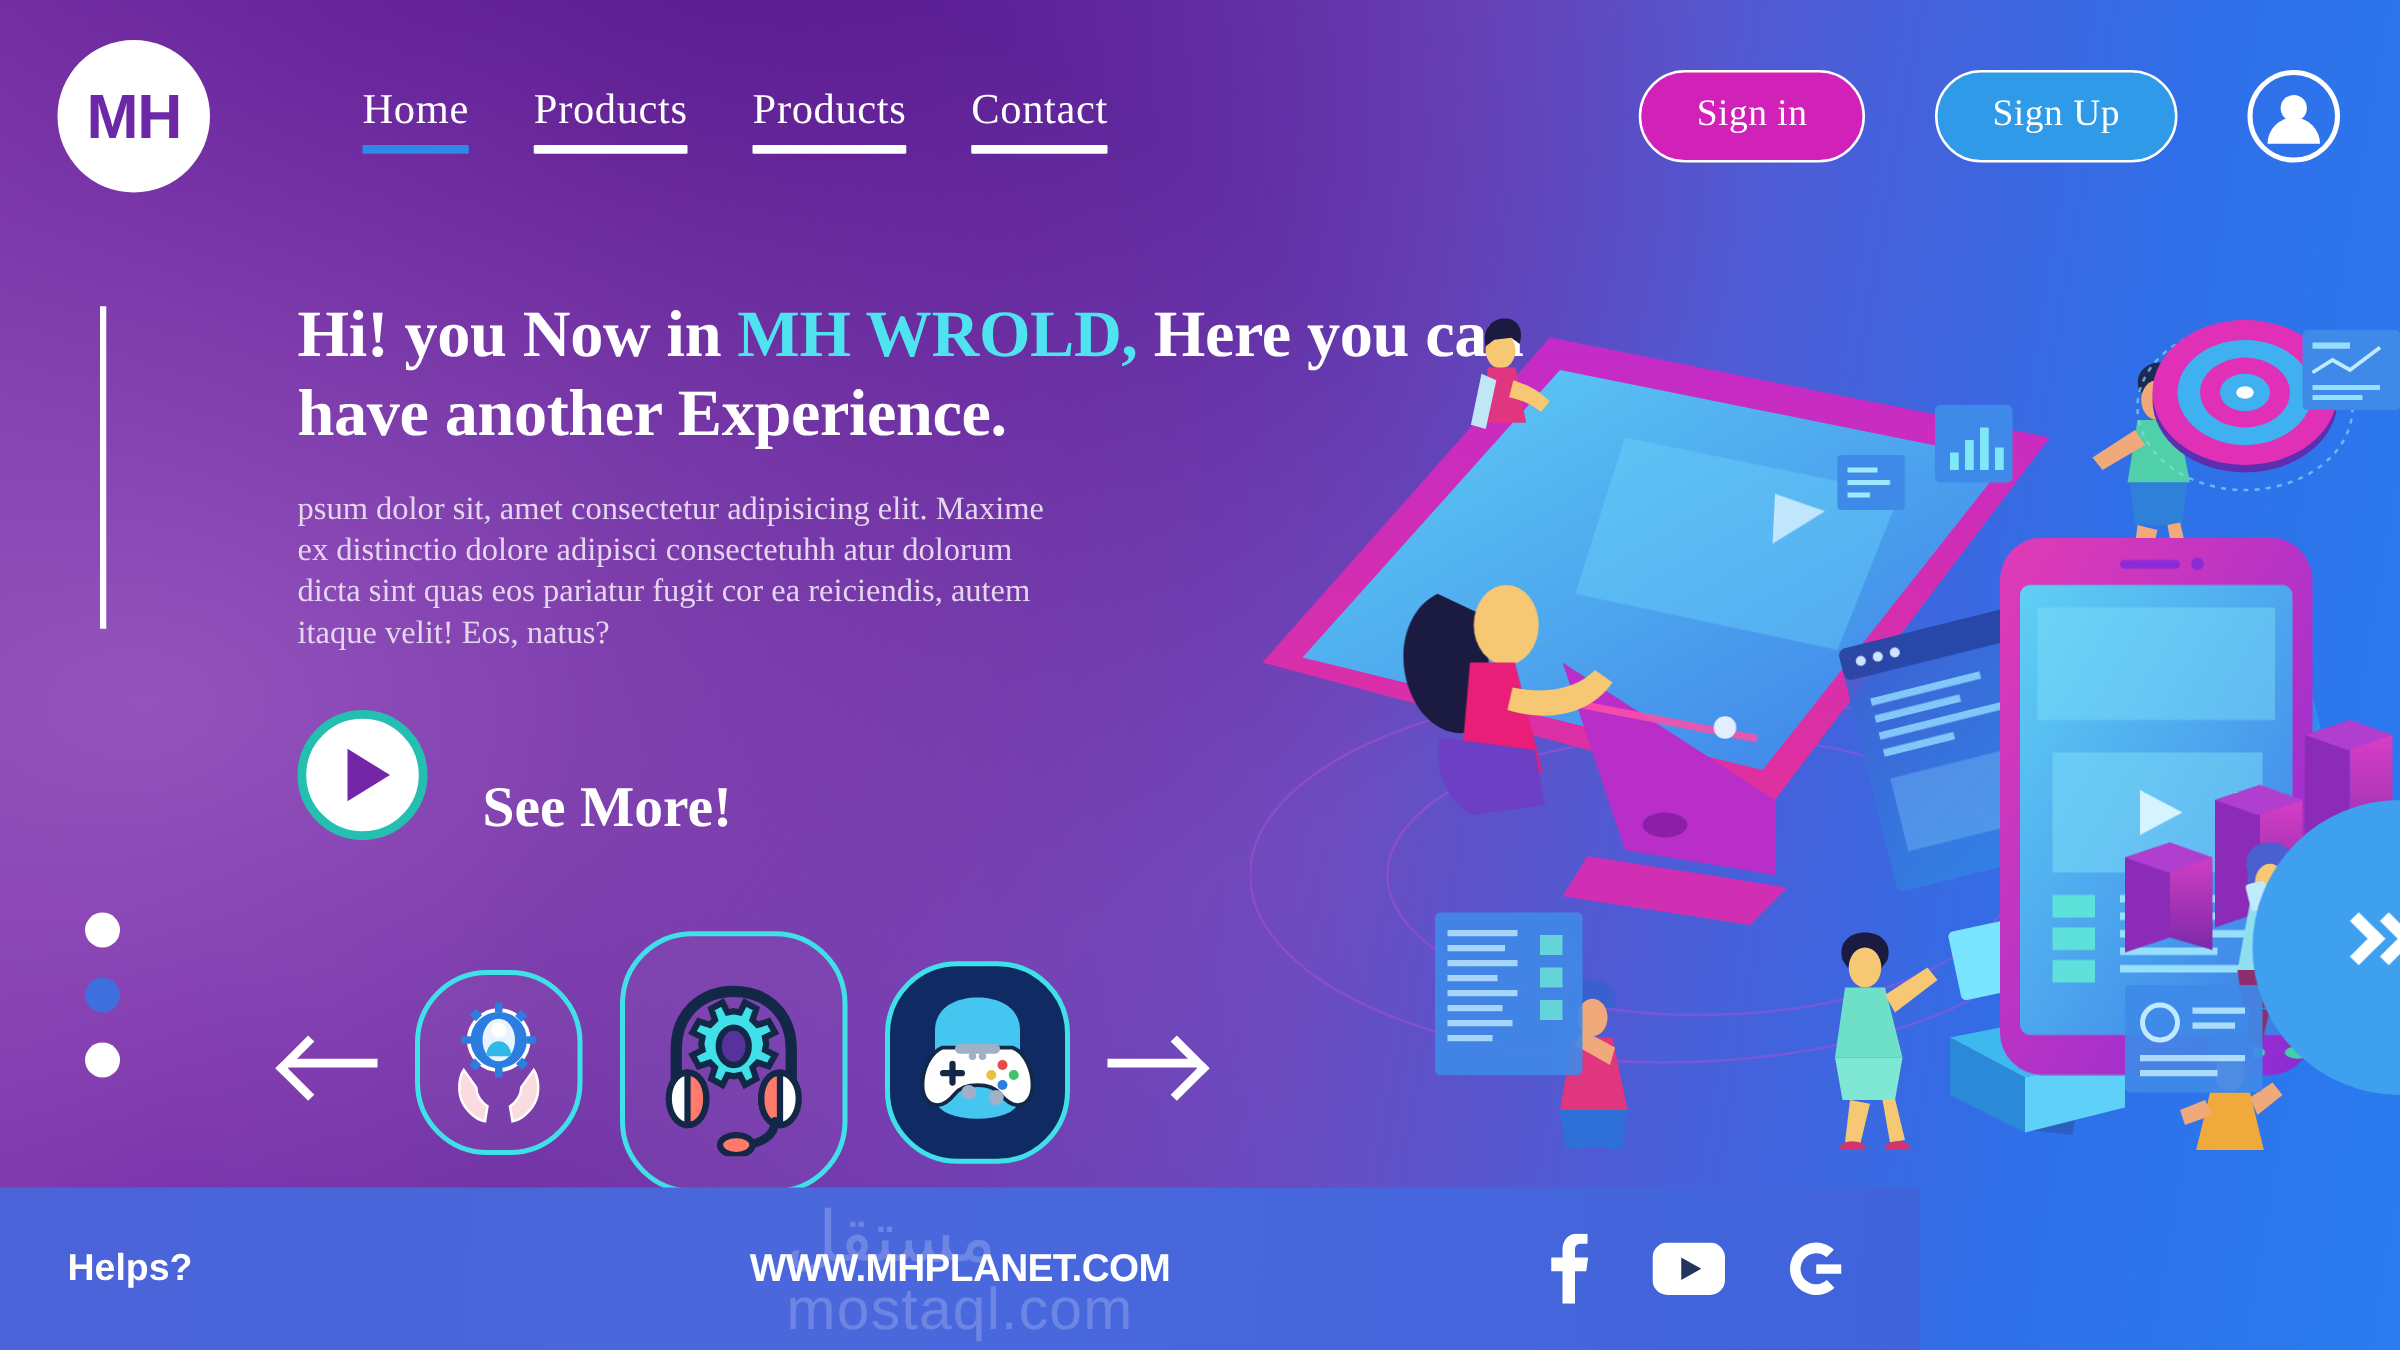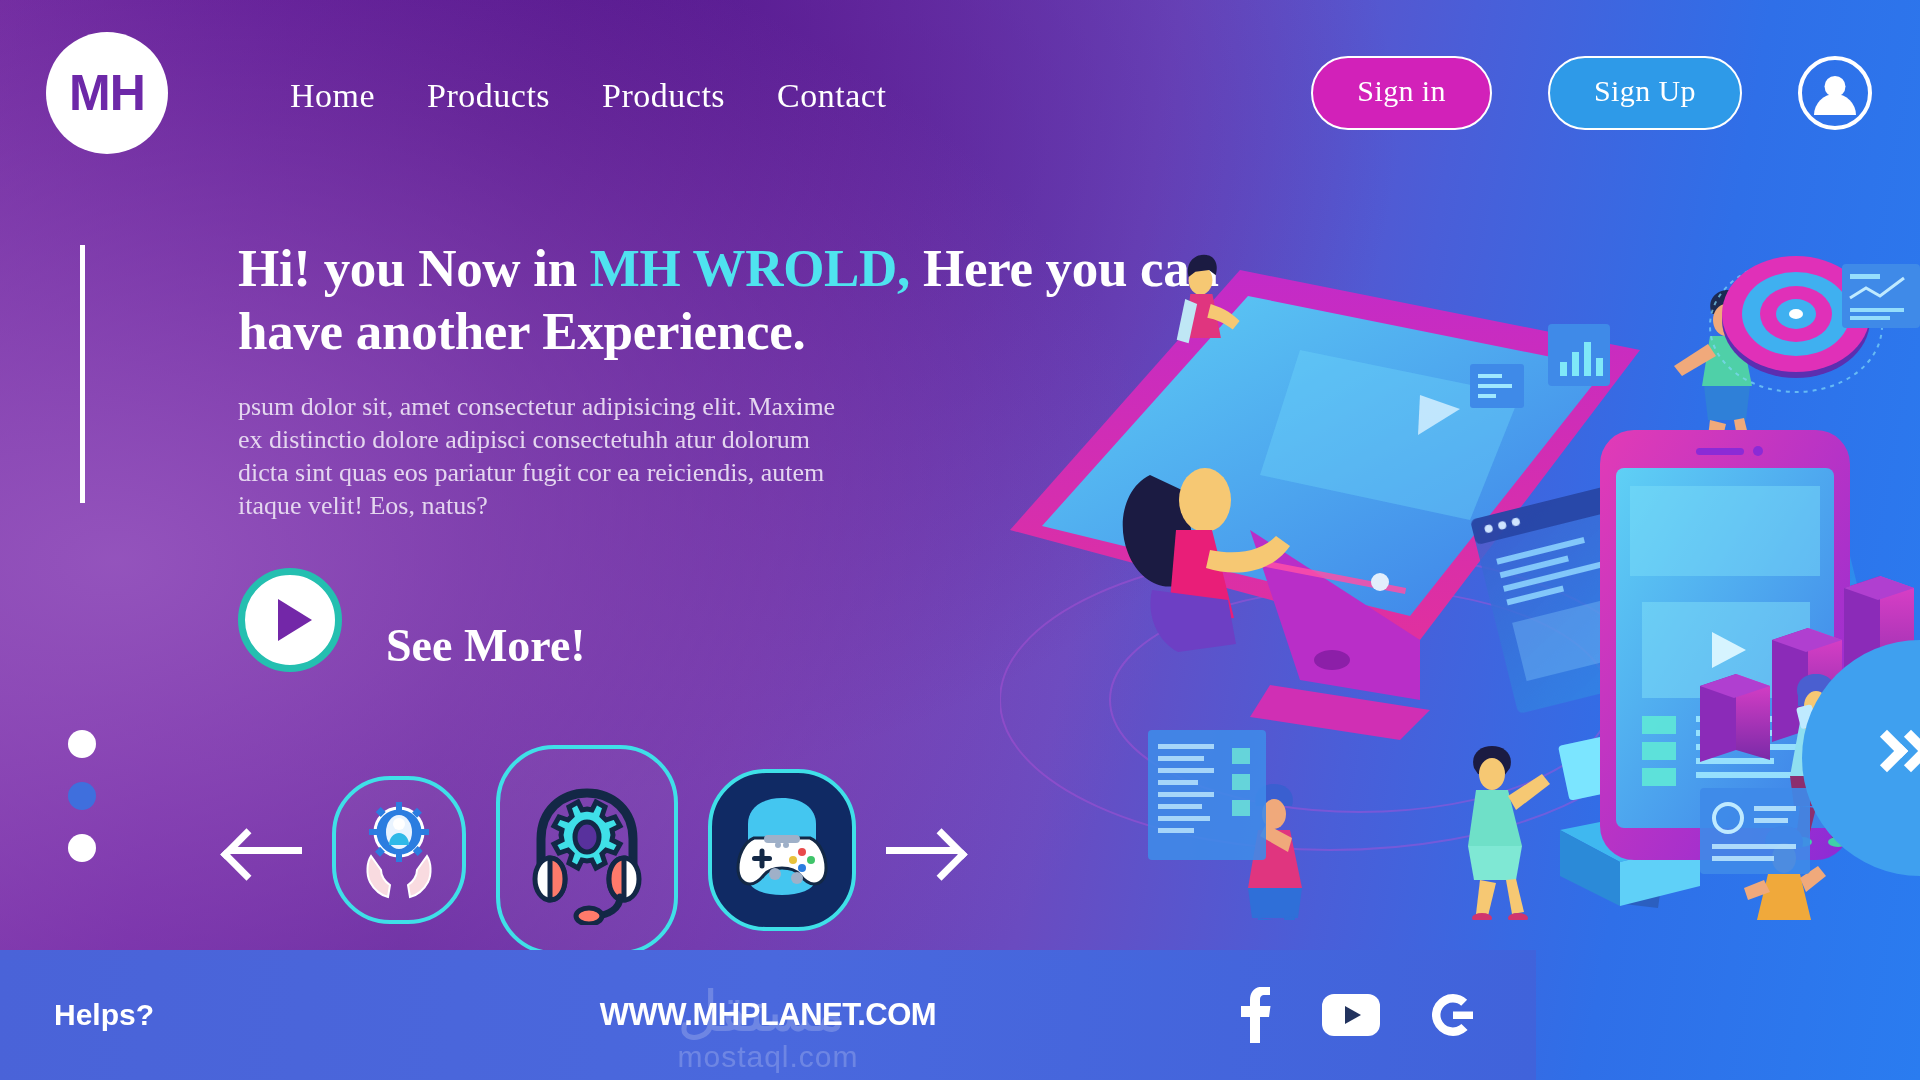--- a/index.html
+++ b/index.html
@@ -24,21 +24,21 @@
     width:122px;height:122px;border-radius:50%;background:#fff;
     display:flex;align-items:center;justify-content:center;
     color:#6d28a8;font-family:"Liberation Sans",sans-serif;font-weight:bold;
     font-size:50px;letter-spacing:-1px;
   }
   .brand-name{
     color:#fff;font-family:"Liberation Sans",sans-serif;font-weight:bold;
     font-size:52px;margin-left:-16px;letter-spacing:-.5px;
   }
   .nav{display:flex;align-items:flex-start;margin-left:122px;gap:52px;padding-top:6px;}
-  .nav-item{display:flex;flex-direction:row;align-items:center;cursor:pointer;}
+  .nav-item{display:flex;flex-direction:column;align-items:center;cursor:pointer;}
   .nav-label{
     color:#fff;font-size:34px;font-family:"Liberation Serif",serif;
     letter-spacing:.5px;white-space:nowrap;
   }
   .nav-underline{height:7px;width:100%;background:#fff;margin-top:9px;border-radius:1px;}
   .nav-item.active .nav-underline{background:#2e8ae6;}
   .auth{display:flex;margin-left:auto;margin-right:48px;gap:56px;}
   .btn-pill{
     border:2px solid #ffffff;border-radius:40px;
     color:#fff;font-size:30px;font-family:"Liberation Serif",serif;
@@ -130,21 +130,21 @@
     letter-spacing:-.5px;cursor:pointer;
   }
   .socials{margin-left:auto;margin-right:60px;display:flex;align-items:center;gap:50px;}
   .soc{cursor:pointer;display:flex;align-items:center;justify-content:center;}
   
   .watermark{
     position:absolute;left:50%;bottom:6px;transform:translateX(-50%);
     text-align:left;opacity:.20;pointer-events:none;
   }
   .watermark .ar{color:#fff;font-size:56px;font-family:"DejaVu Sans",sans-serif;line-height:1;}
-  .watermark .la{color:#fff;font-size:30px;font-family:"Liberation Sans",sans-serif;letter-spacing:1px;}
+  .watermark .la{color:#fff;font-size:47px;font-family:"Liberation Sans",sans-serif;letter-spacing:1px;}
 </style>
 </head>
 <body>
 
 <div class="page">
 
   <div class="header">
 
     <div class="brand">
       <div class="brand-mark">MH</div>

